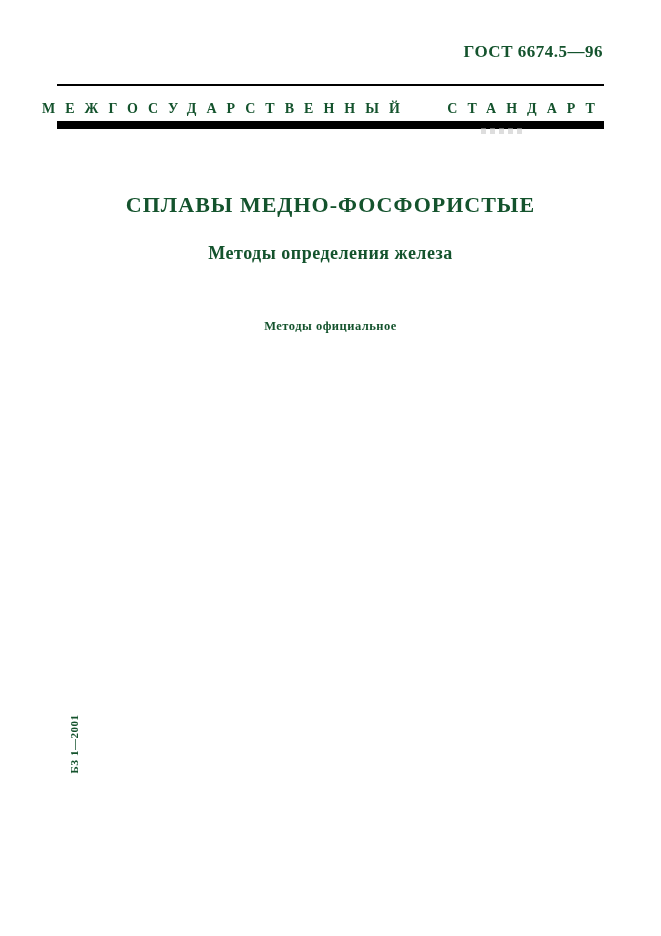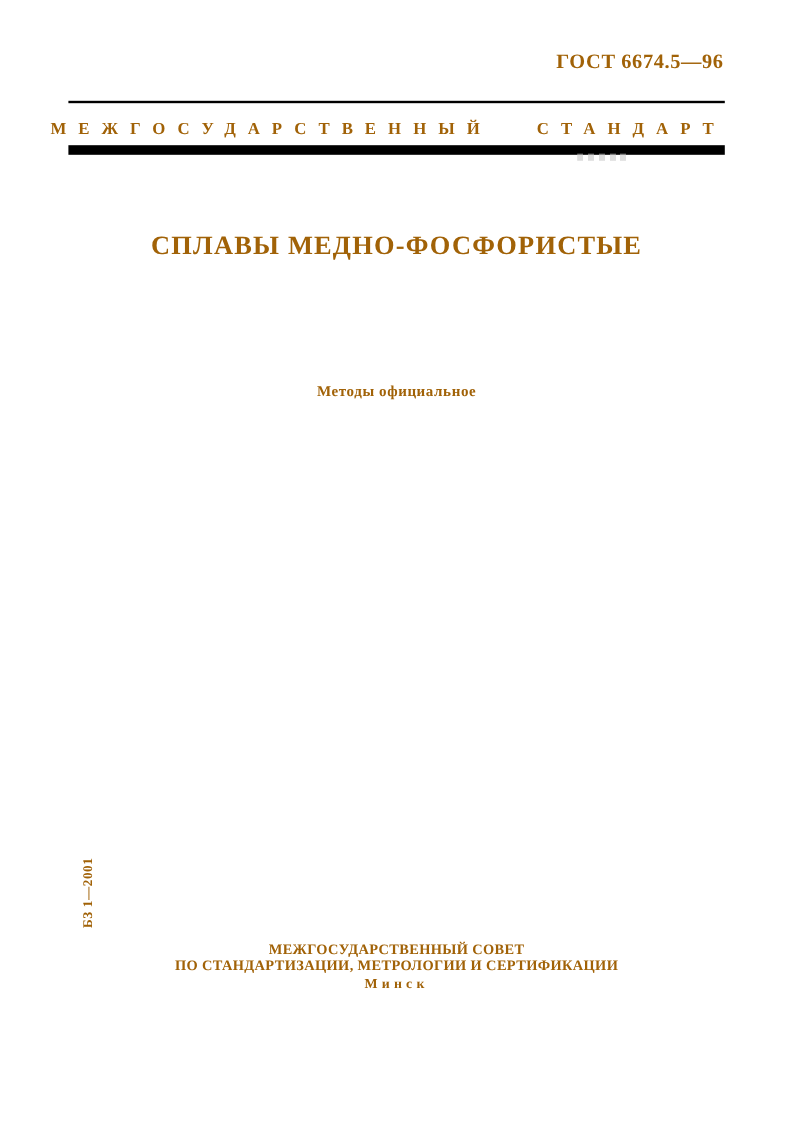--- a/index.html
+++ b/index.html
@@ -3,21 +3,21 @@
 <meta charset="utf-8">
 <style>
   html, body { margin: 0; padding: 0; background: #e8e8e8; }
   .page {
     position: relative;
     width: 661px;
     height: 936px;
     margin: 0 auto;
     background: #ffffff;
     font-family: "Liberation Serif", "DejaVu Serif", serif;
-    color: #a16207;
+    color: #14532d;
     overflow: hidden;
   }
   .gost-number {
     position: absolute;
     top: 42px;
     right: 58px;
     font-size: 17px;
     font-weight: bold;
     letter-spacing: 0.5px;
     white-space: nowrap;
@@ -139,26 +139,22 @@
   <div class="header-rule-thin"></div>
 
   <div class="header-label">МЕЖГОСУДАРСТВЕННЫЙ СТАНДАРТ</div>
 
   <div class="header-rule-thick"></div>
 
   <div class="scan-artifact"></div>
 
   <h1 class="doc-title">СПЛАВЫ МЕДНО-ФОСФОРИСТЫЕ</h1>
 
+  <h2 class="doc-subtitle">Методы определения железа</h2>
 
   <div class="edition-note">Методы официальное</div>
 
   <div class="side-code">
     <span>БЗ 1—2001</span>
   </div>
 
-  <div class="footer-block">
-    <div class="footer-line1">МЕЖГОСУДАРСТВЕННЫЙ СОВЕТ</div>
-    <div class="footer-line2">ПО СТАНДАРТИЗАЦИИ, МЕТРОЛОГИИ И СЕРТИФИКАЦИИ</div>
-    <div class="footer-city">Минск</div>
-  </div>
 
 </div>
 
 </body></html>

